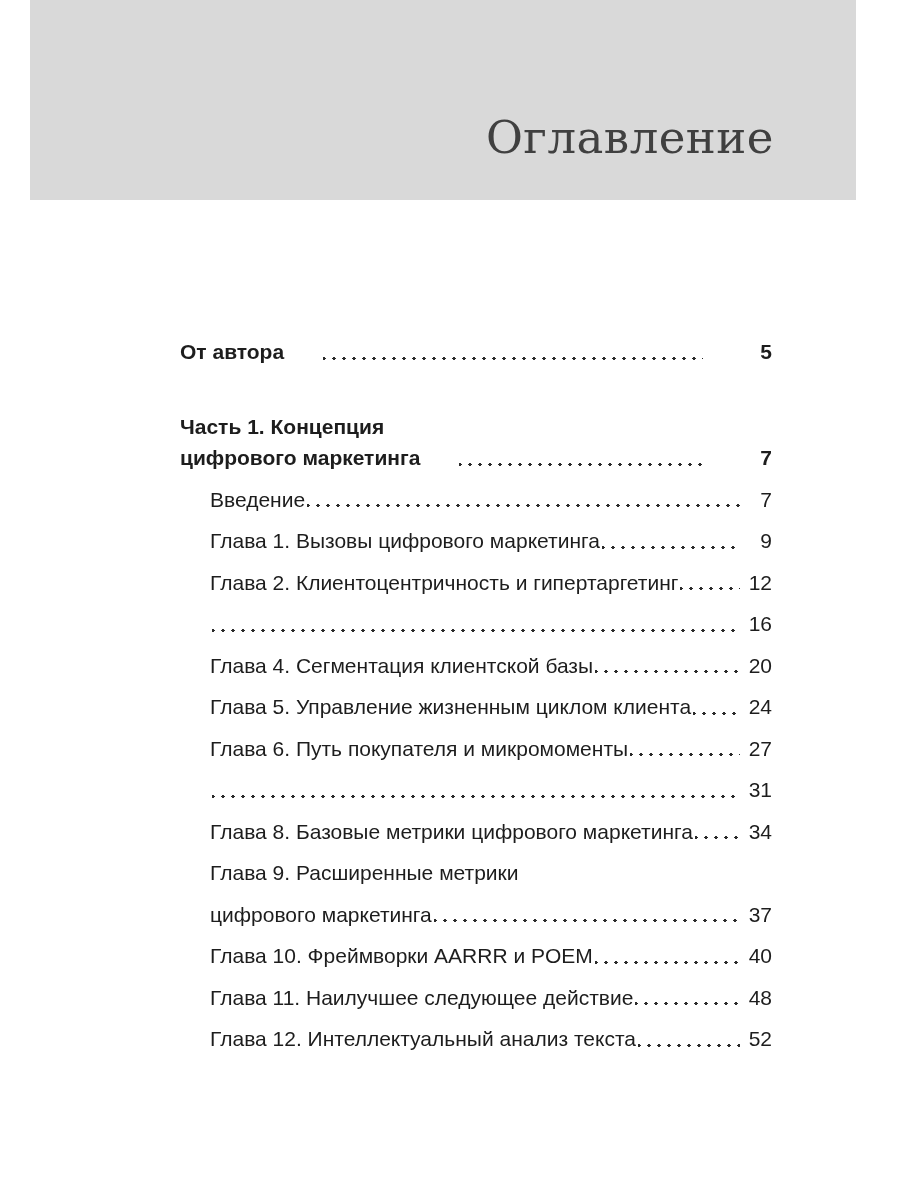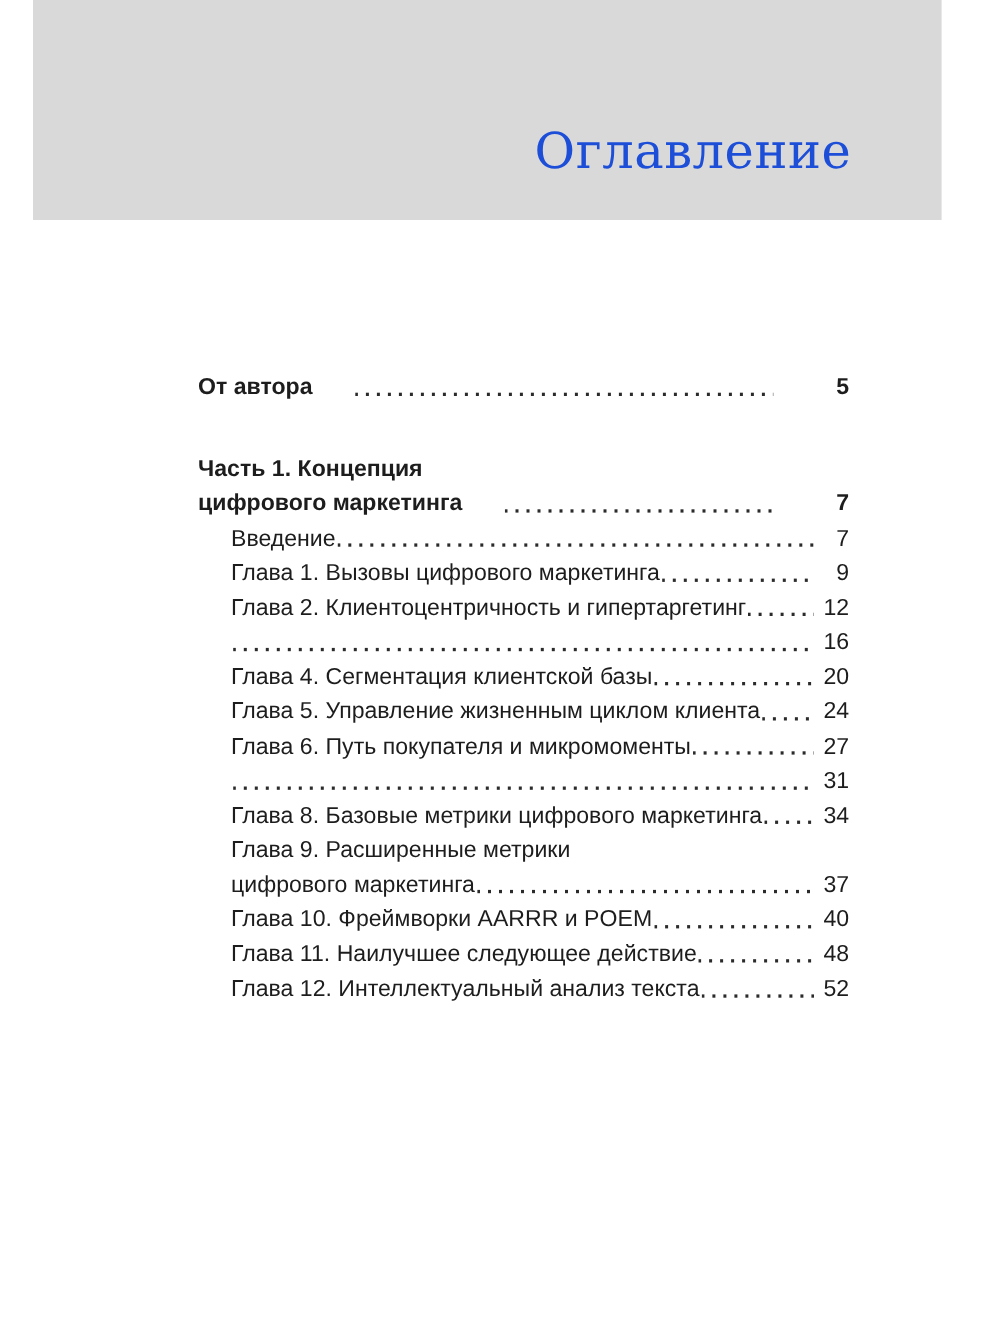--- a/index.html
+++ b/index.html
@@ -22,37 +22,37 @@
     display: flex;
     justify-content: flex-end;
     align-items: flex-end;
     padding: 0 82px 40px 0;
     box-sizing: border-box;
   }
   .band .title {
     font-family: "DejaVu Serif", serif;
     font-size: 45px;
     line-height: 1;
-    color: #1d4ed8;
+    color: #404040;
     letter-spacing: 0.5px;
   }
   .toc {
     position: absolute;
     left: 180px;
     right: 128px;
     top: 336px;
   }
   .toc-row {
     display: flex;
     align-items: stretch;
     font-size: 21px;
     line-height: 31.5px;
   }
   .toc-row.bold { font-weight: bold; gap: 37px; }
-  .toc-row.indent { padding-left: 30px; }
+  .toc-row.indent { padding-left: 30px; margin-top: 10px; }
   .toc-row.gap-above { margin-top: 43px; }
   .label { white-space: nowrap; }
   .leader {
     flex: 1 1 auto;
     min-width: 18px;
     margin: 0 2px;
     background-image: radial-gradient(circle, #2b2b2b 1.5px, transparent 1.6px);
     background-size: 10px 3px;
     background-repeat: repeat-x;
     background-position: left 6px bottom 8px;

